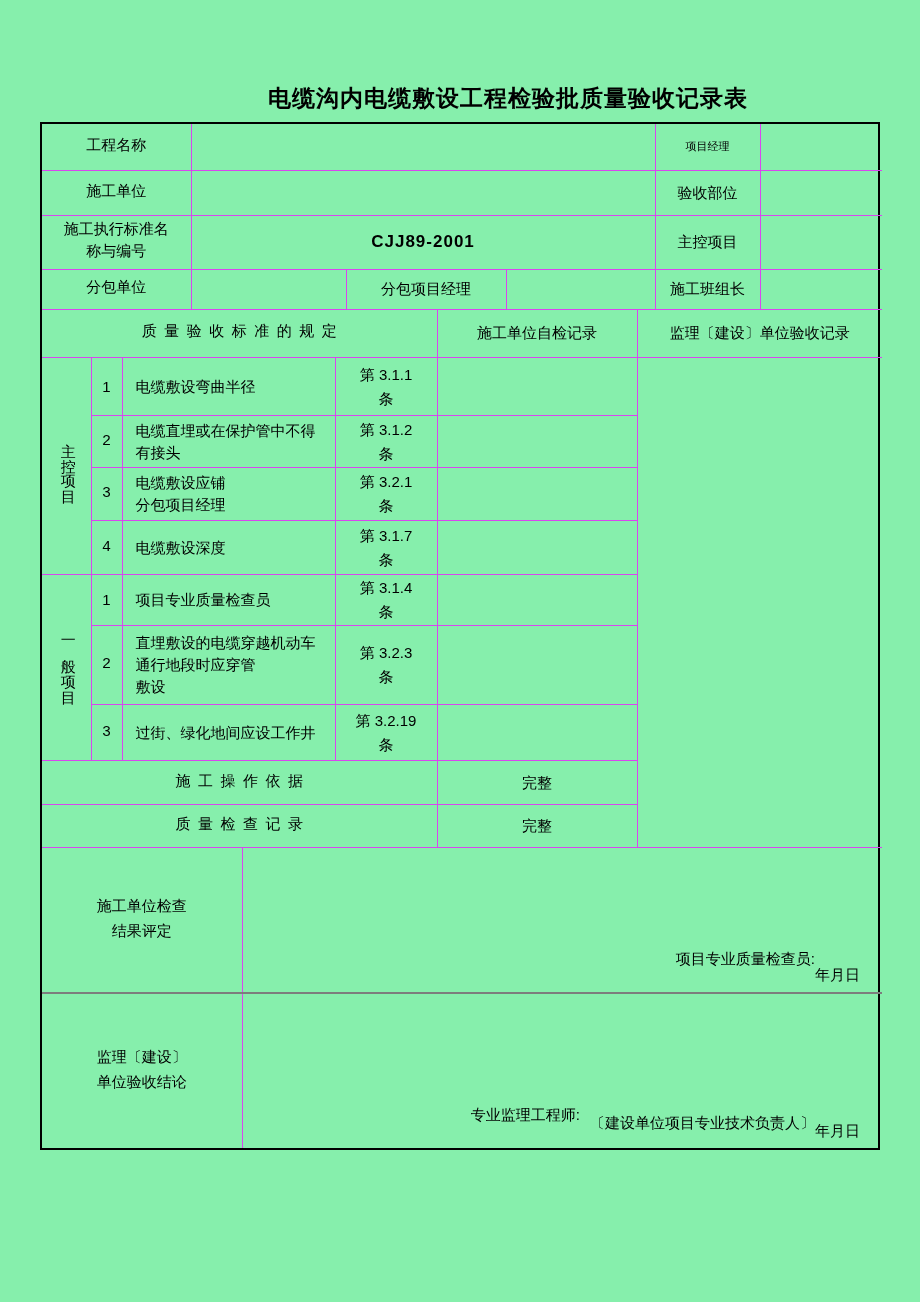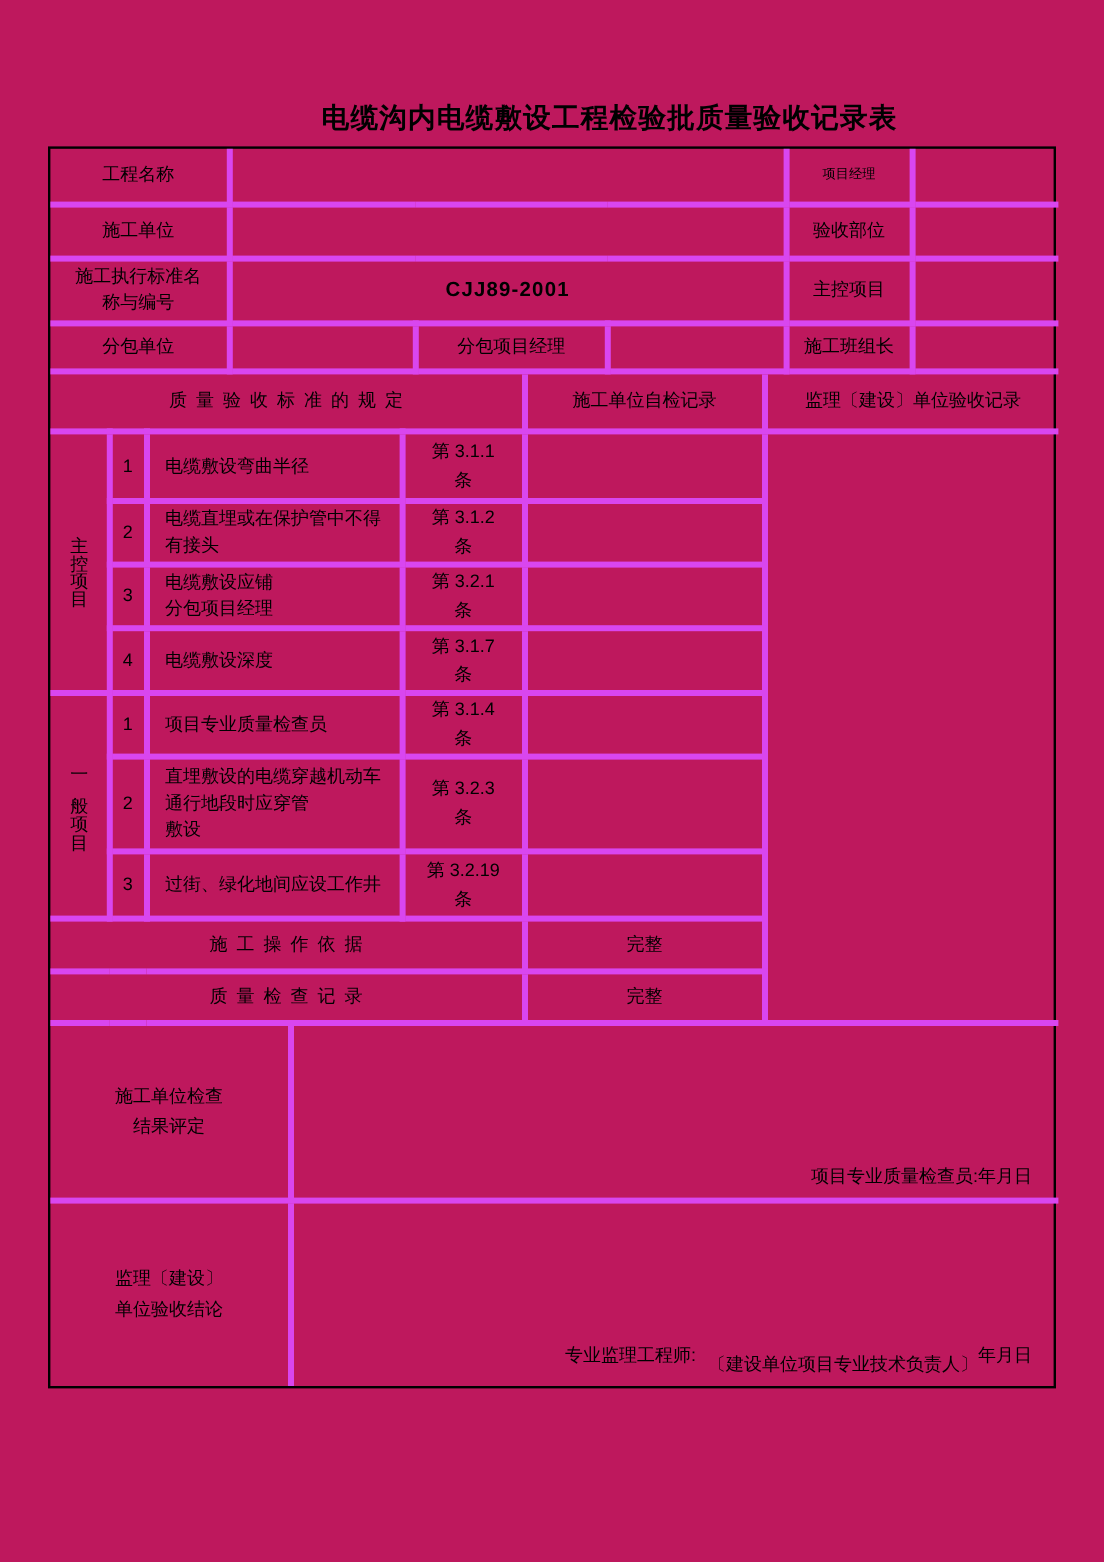--- a/index.html
+++ b/index.html
@@ -2,40 +2,40 @@
 <html><head>
 <meta charset="utf-8">
 <style>
   * { box-sizing: border-box; }
   html,body { margin:0; padding:0; background:#ffffff; }
   body {
     width:920px; height:1302px; position:relative;
     font-family:"Liberation Sans","DejaVu Sans",sans-serif;
     color:#000;
   }
-  .page { position:absolute; inset:0; background:#be185d; }
+  .page { position:absolute; inset:0; background:#86efac; }
 
   .doc-title {
     position:absolute; top:83px; left:0; width:920px;
     text-align:center; padding-left:96px;
     font-size:23px; font-weight:bold; letter-spacing:1px;
   }
 
   .tablewrap {
     position:absolute; left:40px; top:122px; width:840px;
     border:2px solid #000;
   }
   table { border-collapse:collapse; table-layout:fixed; width:100%; }
   td {
-    border:5px solid #d946ef; padding:0 2px;
+    border:1px solid #d946ef; padding:0 2px;
     text-align:center; vertical-align:middle;
     font-size:15px; font-weight:500; overflow:hidden;
     line-height:1.45;
   }
-  td:first-child { border-left:0; }
+  td:first-child { border-left:0;font-family:Liberation Mono, monospace; }
   td:last-child  { border-right:0; }
   .tA tr:first-child td { border-top:0; }
   .tB tr:first-child td, .tC tr:first-child td { border-top:0; }
   .tC tr:last-child td { border-bottom:0; }
   .tC tr.thick td { border-top:2px solid #7d7d7d; }
 
   .pre   { white-space:pre-line; }
   .small { font-size:11px; font-weight:500; }
   .code  { font-size:17px; font-weight:bold; letter-spacing:1px; }
   .spaced{ letter-spacing:0.5em; text-indent:0.5em; }
@@ -44,21 +44,21 @@
   .vert  {
     writing-mode:vertical-rl; text-orientation:upright;
     letter-spacing:1.05em; margin:0 auto; display:inline-block;
     font-size:15px; font-weight:500;
   }
   .foot-label { white-space:pre-line; line-height:1.7; }
   .foot-cell  { text-align:left; vertical-align:bottom; padding:0 0 6px 0; }
   .foot-inner { display:flex; flex-direction:row; justify-content:flex-end; }
   .foot-line  { padding-left:10px; }
   .foot-line2 { padding-left:10px; margin-top:8px; }
-  .foot-date  { text-align:right; padding-right:22px; }
+  .foot-date  { text-align:right; padding-right:22px; margin-top:16px; }
 </style>
 </head>
 <body>
 
 <div class="page">
 
   <div class="doc-title">电缆沟内电缆敷设工程检验批质量验收记录表</div>
 
   <div class="tablewrap">
 

